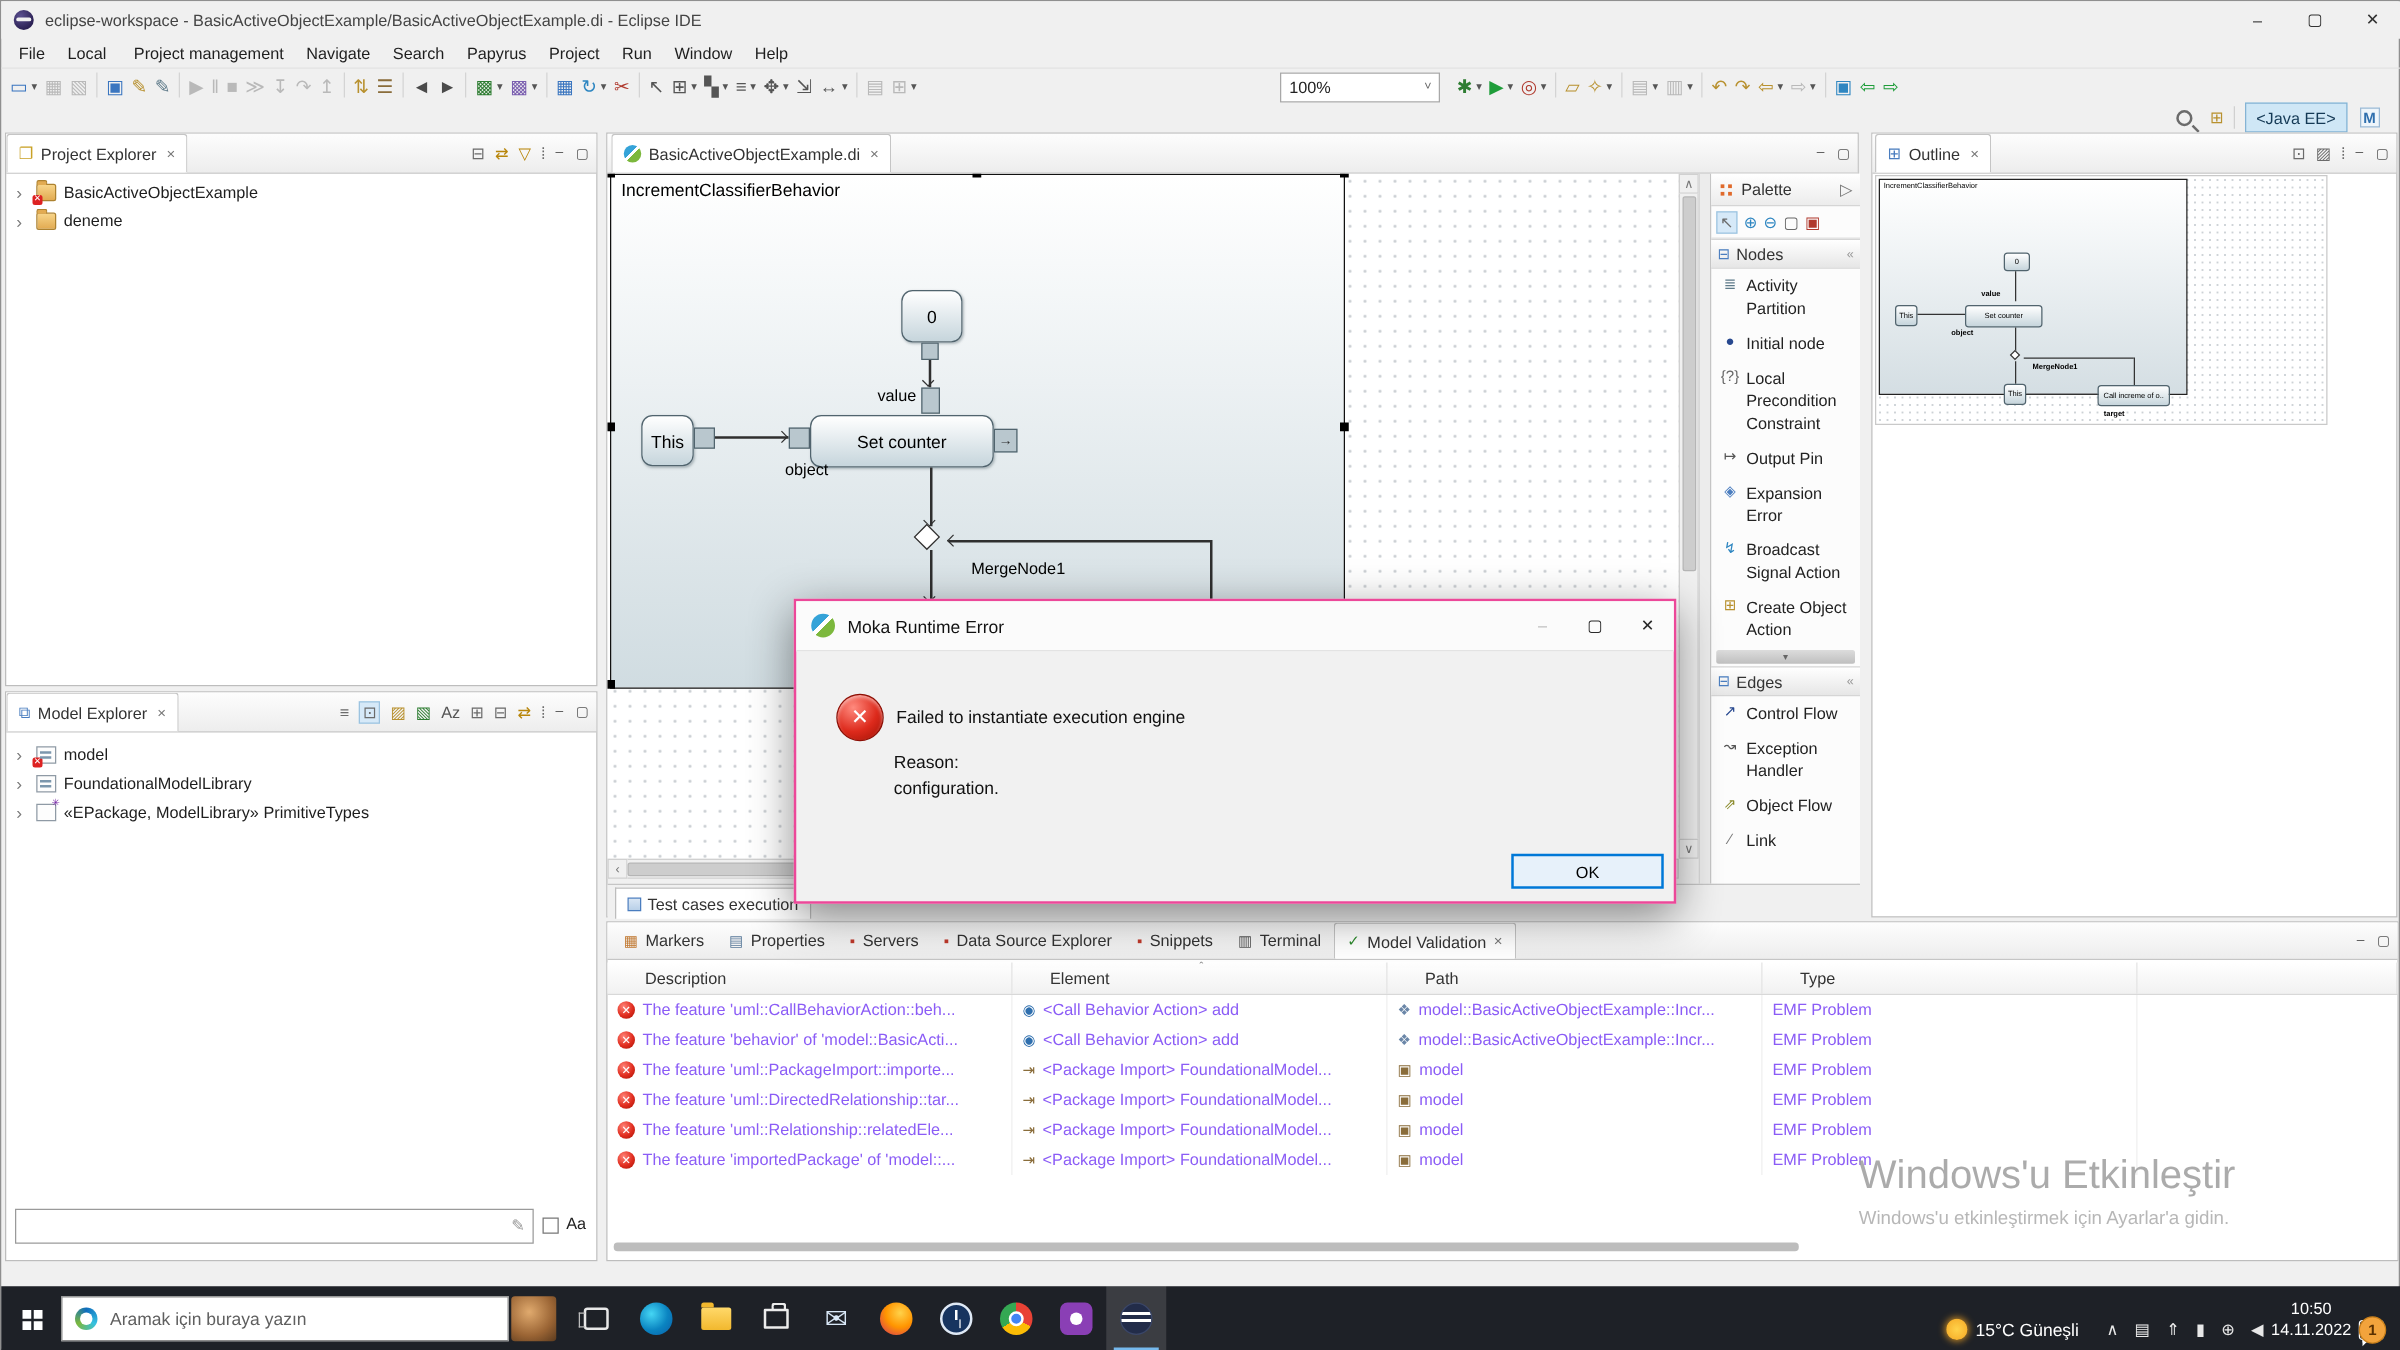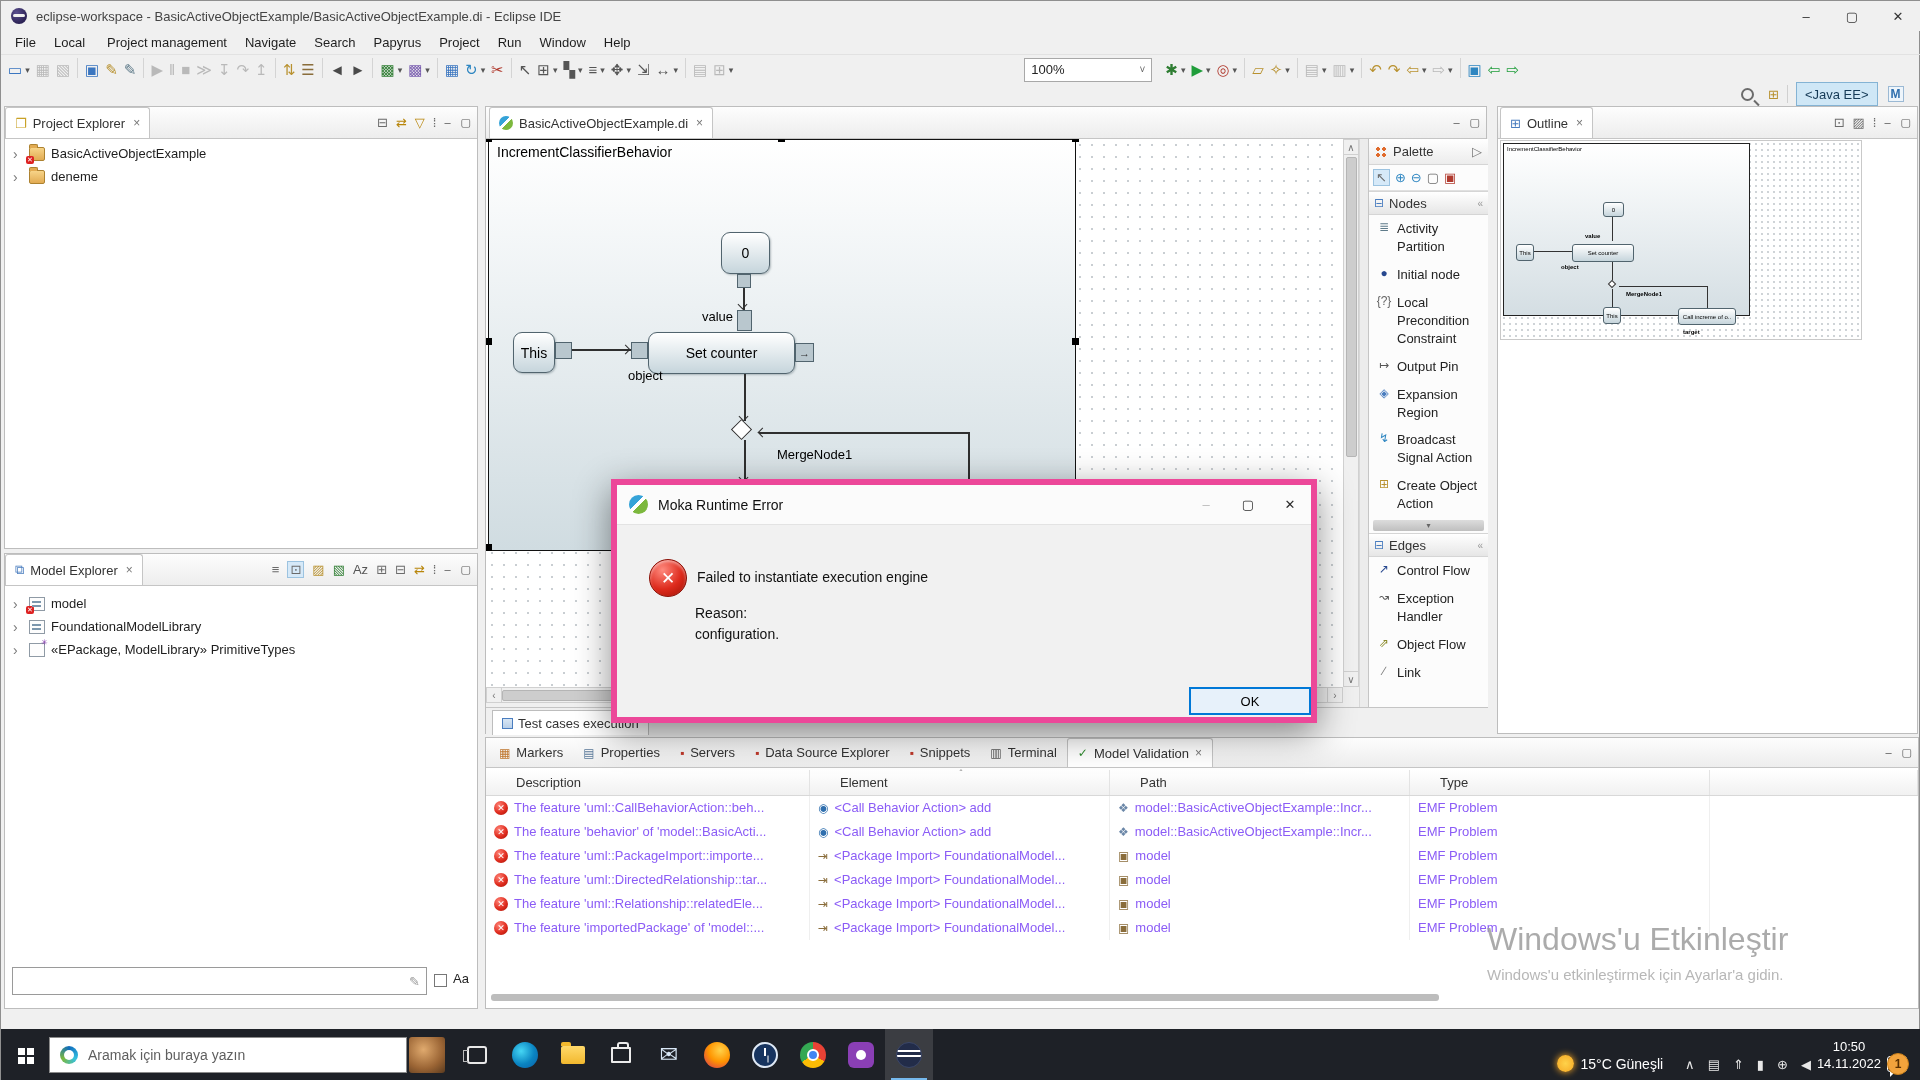--- a/index.html
+++ b/index.html
@@ -129,21 +129,21 @@
   .err-ic{width:14px;height:14px;flex:0 0 auto;border-radius:50%;background:radial-gradient(circle at 35% 30%,#ff8276,#e02d1f 55%,#a51104);color:#fff;font-size:9px;font-weight:bold;text-align:center;line-height:14px;}
   .err-ic::before{content:"✕";}
   .cicon{font-size:12px;flex:0 0 auto;}
   .ic-cba::before{content:"◉";color:#2f6fae;}
   .ic-pkg::before{content:"⇥";color:#8a6d3b;}
   .ic-incr::before{content:"❖";color:#6b87a8;}
   .ic-model::before{content:"▣";color:#8a6d3b;}
   #pscroll{position:absolute;left:5px;top:256px;width:948px;height:7px;background:#bdbdbd;border-radius:3px;}
 
   
-  #dialog{position:absolute;left:610px;top:478px;width:706px;height:244px;background:#f1f1f1;border:6px solid #ec4899;box-shadow:0 10px 34px rgba(0,0,0,.45);z-index:50;}
+  #dialog{position:absolute;left:634px;top:478px;width:706px;height:244px;background:#f1f1f1;border:2px solid #ec4899;box-shadow:0 10px 34px rgba(0,0,0,.45);z-index:50;}
   #dlg-title{position:absolute;left:0;top:0;right:0;height:40px;background:#fbfbfb;border-bottom:1px solid #e3e3e3;display:flex;align-items:center;}
   .moka-ic{width:19px;height:19px;border-radius:50%;background:linear-gradient(135deg,#35a3d8 0 42%,#fff 42% 54%,#7cb83d 54% 100%);margin-left:12px;}
   #dlg-title .t{margin-left:10px;font-size:14px;color:#111;}
   #dlg-btns{margin-left:auto;display:flex;}
   #dlg-btns span{width:42px;height:38px;display:flex;align-items:center;justify-content:center;font-size:13px;}
   #dlg-btns .dmin{color:#bbb;}
   .dlg-err{position:absolute;left:32px;top:74px;width:38px;height:38px;border-radius:50%;background:radial-gradient(circle at 35% 28%,#ff8a7e,#dd2a1c 55%,#9d1003);border:1px solid #8c0f05;color:#fff;display:flex;align-items:center;justify-content:center;font-size:17px;font-weight:bold;box-shadow:inset 0 2px 3px rgba(255,255,255,.5);}
   #dlg-msg{position:absolute;left:80px;top:84px;font-size:14px;color:#111;}
   #dlg-reason{position:absolute;left:78px;top:118px;font-size:14px;color:#111;line-height:21px;}
   #dlg-ok{position:absolute;left:572px;top:202px;width:122px;height:28px;background:#e7f1fa;border:2px solid #0078d7;display:flex;align-items:center;justify-content:center;font-size:13px;color:#000;}
@@ -605,21 +605,21 @@
           <div class="pal-item">
             <span class="pal-ic" style="color: rgb(102, 102, 102);">{?}</span>
             <span class="pal-label">Local Precondition Constraint</span>
           </div>
           <div class="pal-item">
             <span class="pal-ic" style="color: rgb(85, 85, 85);">↦</span>
             <span class="pal-label">Output Pin</span>
           </div>
           <div class="pal-item">
             <span class="pal-ic" style="color: rgb(74, 125, 191);">◈</span>
-            <span class="pal-label">Expansion Region</span>
+            <span class="pal-label">Expansion Error</span>
           </div>
           <div class="pal-item">
             <span class="pal-ic" style="color: rgb(46, 134, 193);">↯</span>
             <span class="pal-label">Broadcast Signal Action</span>
           </div>
           <div class="pal-item">
             <span class="pal-ic" style="color: rgb(184, 145, 47);">⊞</span>
             <span class="pal-label">Create Object Action</span>
           </div>
         </div>

